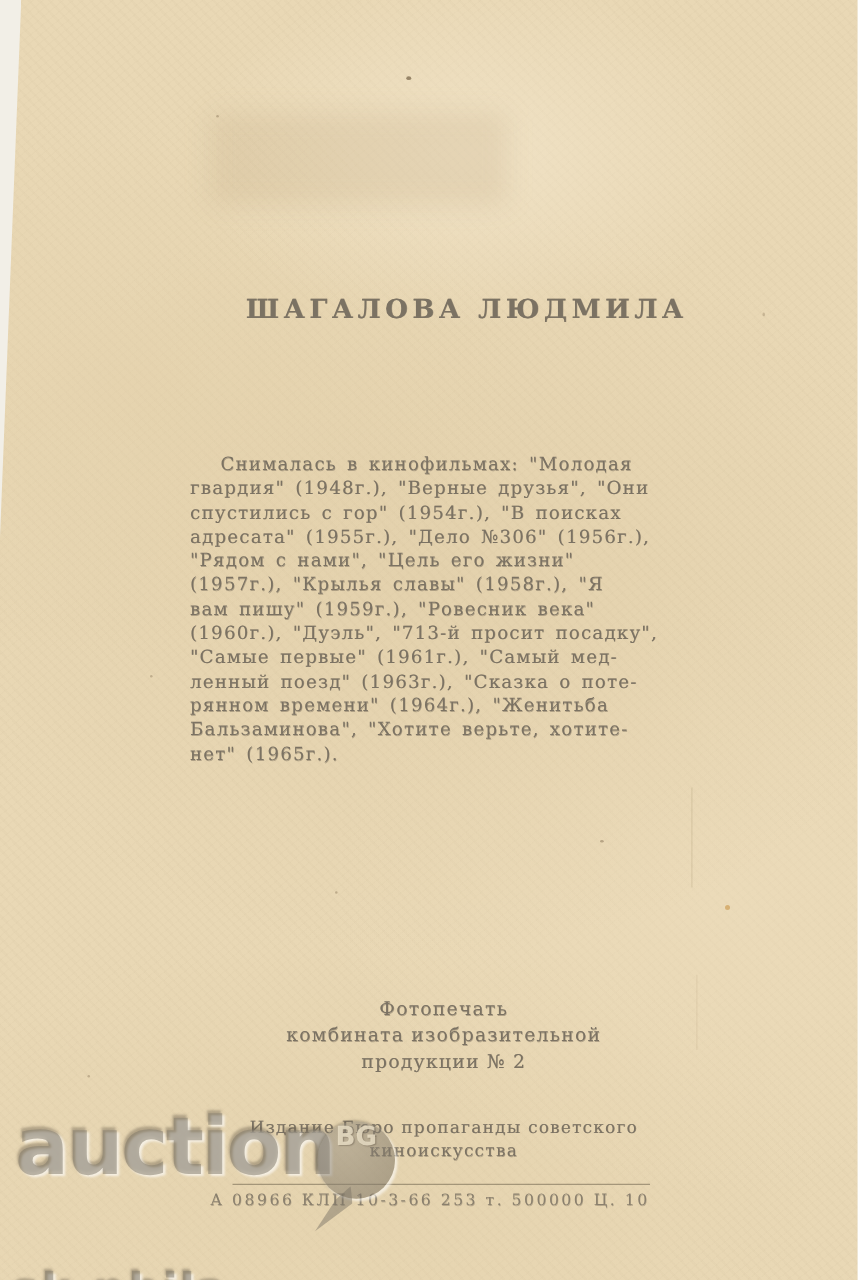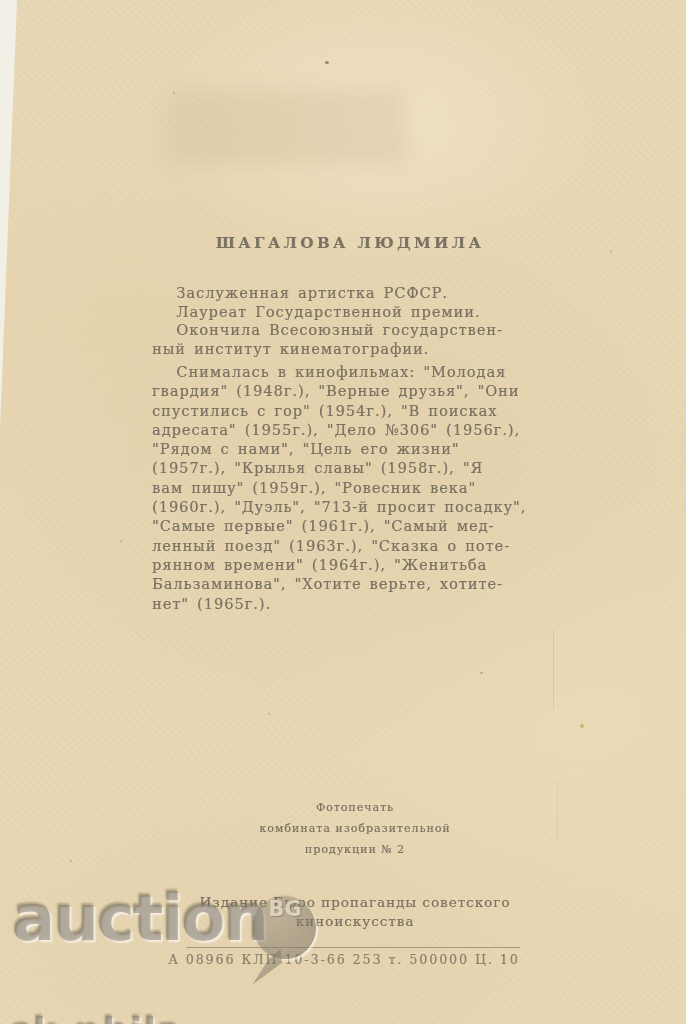--- a/index.html
+++ b/index.html
@@ -36,34 +36,34 @@
   .speck{position:absolute;background:rgba(82,62,36,.55);border-radius:50%;}
 
   
   .print{
     color:#7b7263;
     text-shadow:.4px .4px .4px rgba(108,98,82,.45);
     letter-spacing:1px;
   }
   .title{
     position:absolute;left:150px;top:234px;width:400px;
-    text-align:center;font-size:15px;font-weight:bold;letter-spacing:3.5px;
+    text-align:right;font-size:21px;font-weight:bold;letter-spacing:3.5px;
     white-space:pre-wrap;
   }
   .bio{
     position:absolute;left:152px;top:284px;width:400px;
     font-size:14.5px;line-height:18.6px;word-spacing:2.5px;white-space:pre-wrap;
   }
   .films{
     position:absolute;left:152px;top:363px;width:402px;
     font-size:14.5px;line-height:19.3px;word-spacing:2.5px;white-space:pre-wrap;
   }
   .imprint-photo{
     position:absolute;left:155px;top:797px;width:400px;
-    text-align:center;font-size:11px;line-height:21px;white-space:pre-wrap;
+    text-align:center;font-size:15px;line-height:21px;white-space:pre-wrap;
   }
   .imprint-city{
     position:absolute;left:155px;top:860px;width:400px;
     text-align:center;font-size:13.5px;letter-spacing:1.5px;
   }
   .imprint-publisher{
     position:absolute;left:155px;top:893px;width:400px;
     text-align:center;font-size:13.5px;line-height:19px;white-space:pre-wrap;
   }
   .imprint-rule{
@@ -121,24 +121,20 @@
   <div class="speck" style="left:480px;top:672px;width:3px;height:2px;opacity:.6;"></div>
   <div class="speck" style="left:268px;top:713px;width:2px;height:2px;opacity:.5;"></div>
   <div class="speck" style="left:580px;top:724px;width:4px;height:4px;background:rgba(198,142,60,.55);"></div>
   <div class="speck" style="left:120px;top:540px;width:2px;height:2px;opacity:.45;"></div>
   <div class="speck" style="left:610px;top:250px;width:2px;height:3px;opacity:.4;"></div>
   <div class="speck" style="left:70px;top:860px;width:2px;height:2px;opacity:.45;"></div>
   <div class="crease" style="left:553px;top:630px;width:1px;height:80px;"></div>
   <div class="crease" style="left:557px;top:780px;width:1px;height:60px;opacity:.7;"></div>
 
   <div class="title print">ШАГАЛОВА ЛЮДМИЛА</div>
-  <div class="bio print">   Заслуженная артистка РСФСР.
-   Лауреат Государственной премии.
-   Окончила Всесоюзный государствен-
-ный институт кинематографии.</div>
   <div class="films print">   Снималась в кинофильмах: "Молодая
 гвардия" (1948г.), "Верные друзья", "Они
 спустились с гор" (1954г.), "В поисках
 адресата" (1955г.), "Дело №306" (1956г.),
 "Рядом с нами", "Цель его жизни"
 (1957г.), "Крылья славы" (1958г.), "Я
 вам пишу" (1959г.), "Ровесник века"
 (1960г.), "Дуэль", "713-й просит посадку",
 "Самые первые" (1961г.), "Самый мед-
 ленный поезд" (1963г.), "Сказка о поте-

